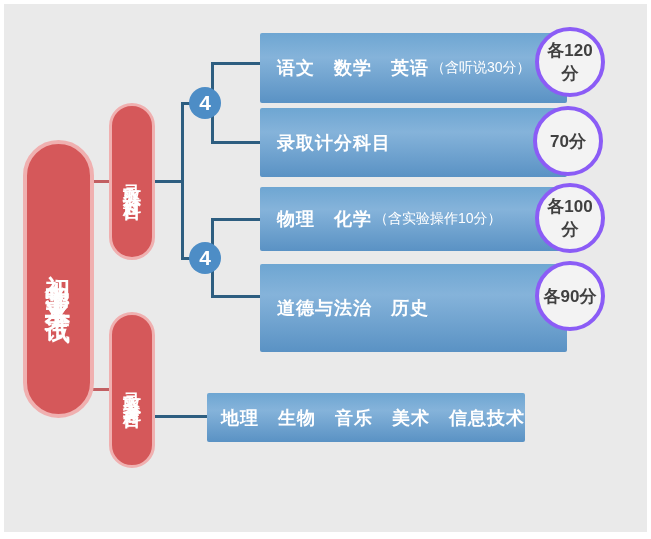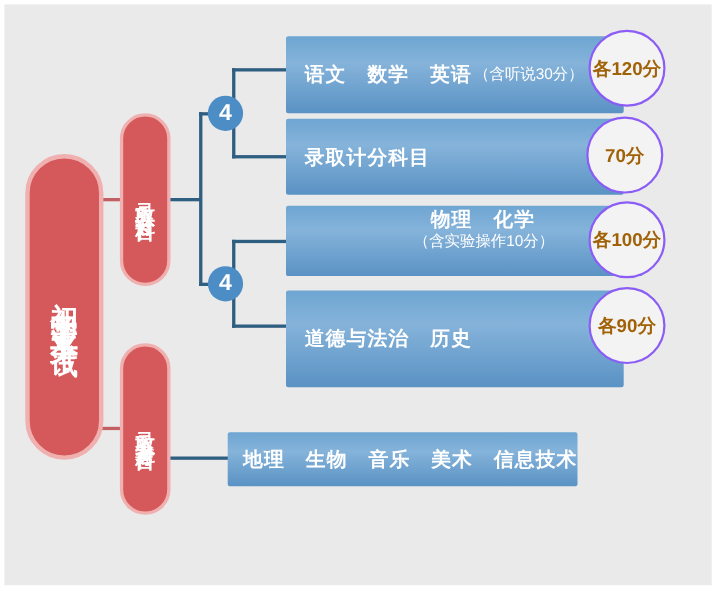--- a/index.html
+++ b/index.html
@@ -82,34 +82,34 @@
     background:linear-gradient(180deg,#6ea6d2 0%,#85b3da 35%,#5a92c4 100%);
     border-radius:2px;
     display:flex;align-items:center;
     color:#ffffff;
     z-index:2;
   }
   .bar .subjects{font-size:18px;font-weight:bold;letter-spacing:1px;}
   .bar .detail{font-size:14px;font-weight:normal;margin-left:2px;}
   .bar-1{left:260px;top:33px;width:290px;height:70px;padding-left:17px;}
   .bar-2{left:260px;top:108px;width:290px;height:69px;padding-left:17px;}
-  .bar-3{left:260px;top:187px;width:290px;height:64px;padding-left:34px;flex-direction:column;}
+  .bar-3{left:260px;top:187px;width:290px;height:64px;padding-left:17px;}
   .bar-4{left:260px;top:264px;width:290px;height:88px;padding-left:17px;}
   .bar-5{left:207px;top:393px;width:318px;height:49px;justify-content:flex-end;padding-left:0;}
   
   .score-circle{
     position:absolute;
     box-sizing:border-box;
     width:70px;height:70px;
     border-radius:50%;
     background:#f3f3f3;
-    border:2px solid #8b5cf6;
+    border:4px solid #8b5cf6;
     display:flex;flex-direction:column;
     align-items:center;justify-content:center;
-    color:#a16207;
+    color:#404040;
     font-size:17px;font-weight:bold;
     z-index:3;
     text-align:center;
   }
   .score-1{left:535px;top:27px;}
   .score-2{left:533px;top:106px;}
   .score-3{left:535px;top:183px;}
   .score-4{left:535px;top:261px;}
   .score-5{
     left:521px;top:368px;

